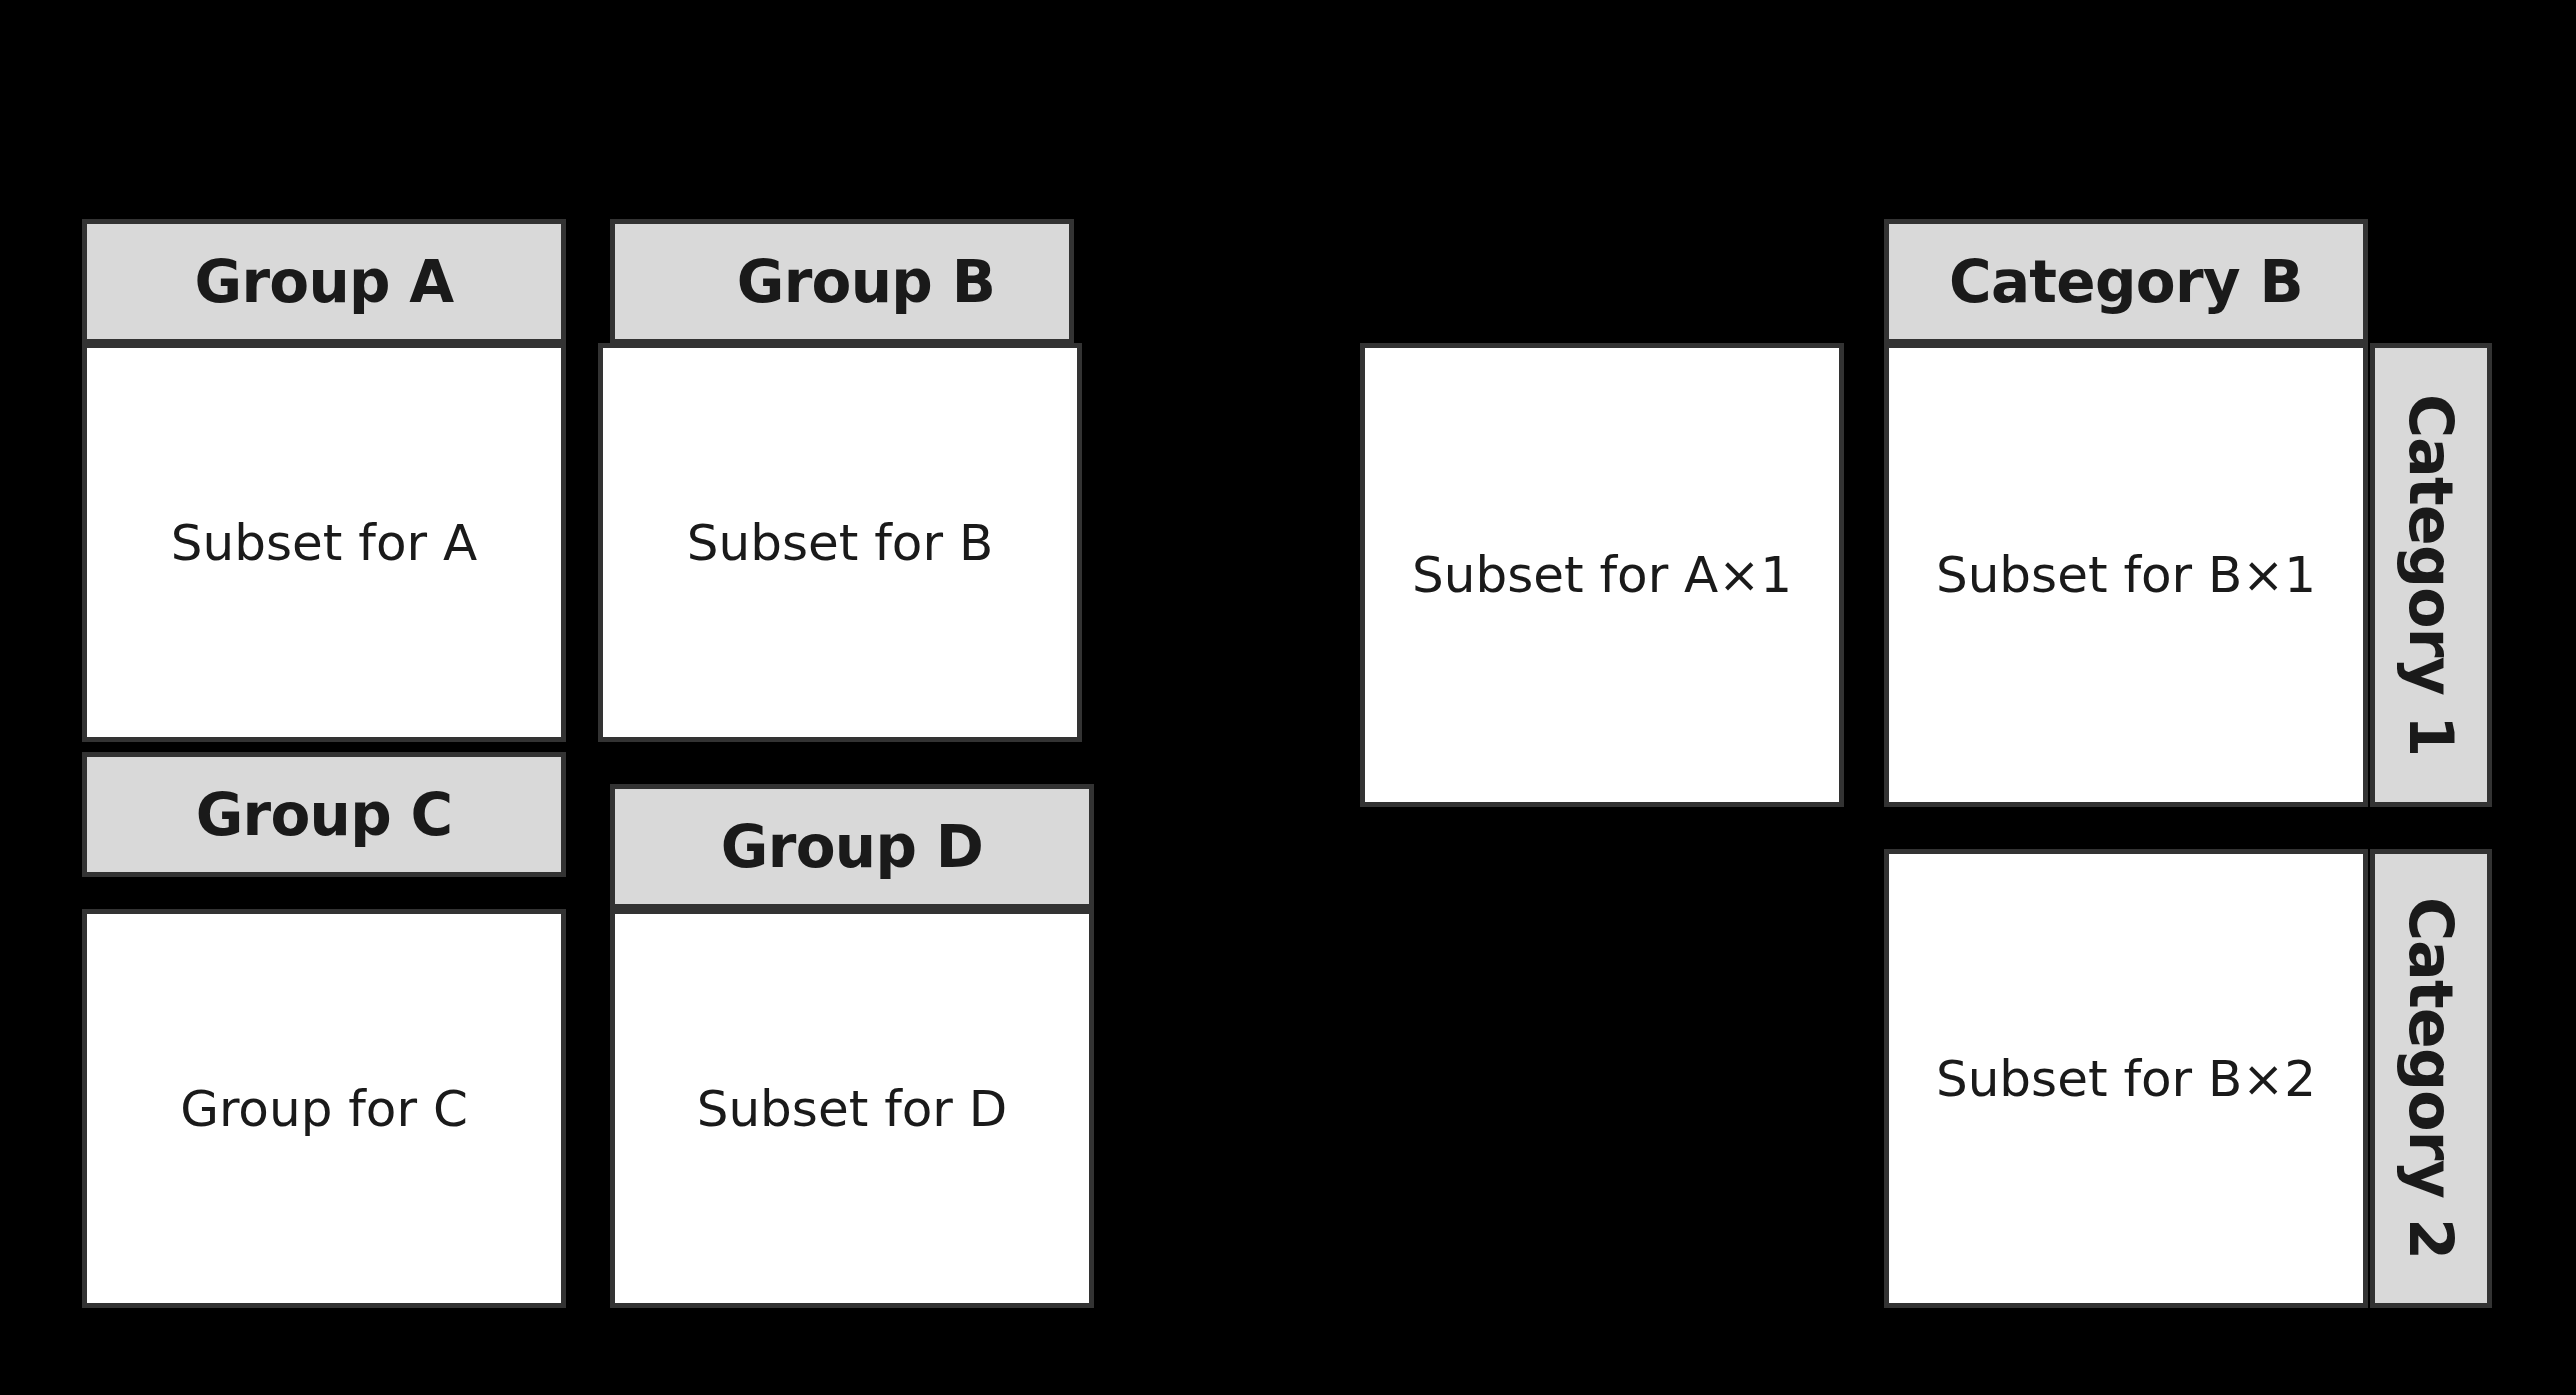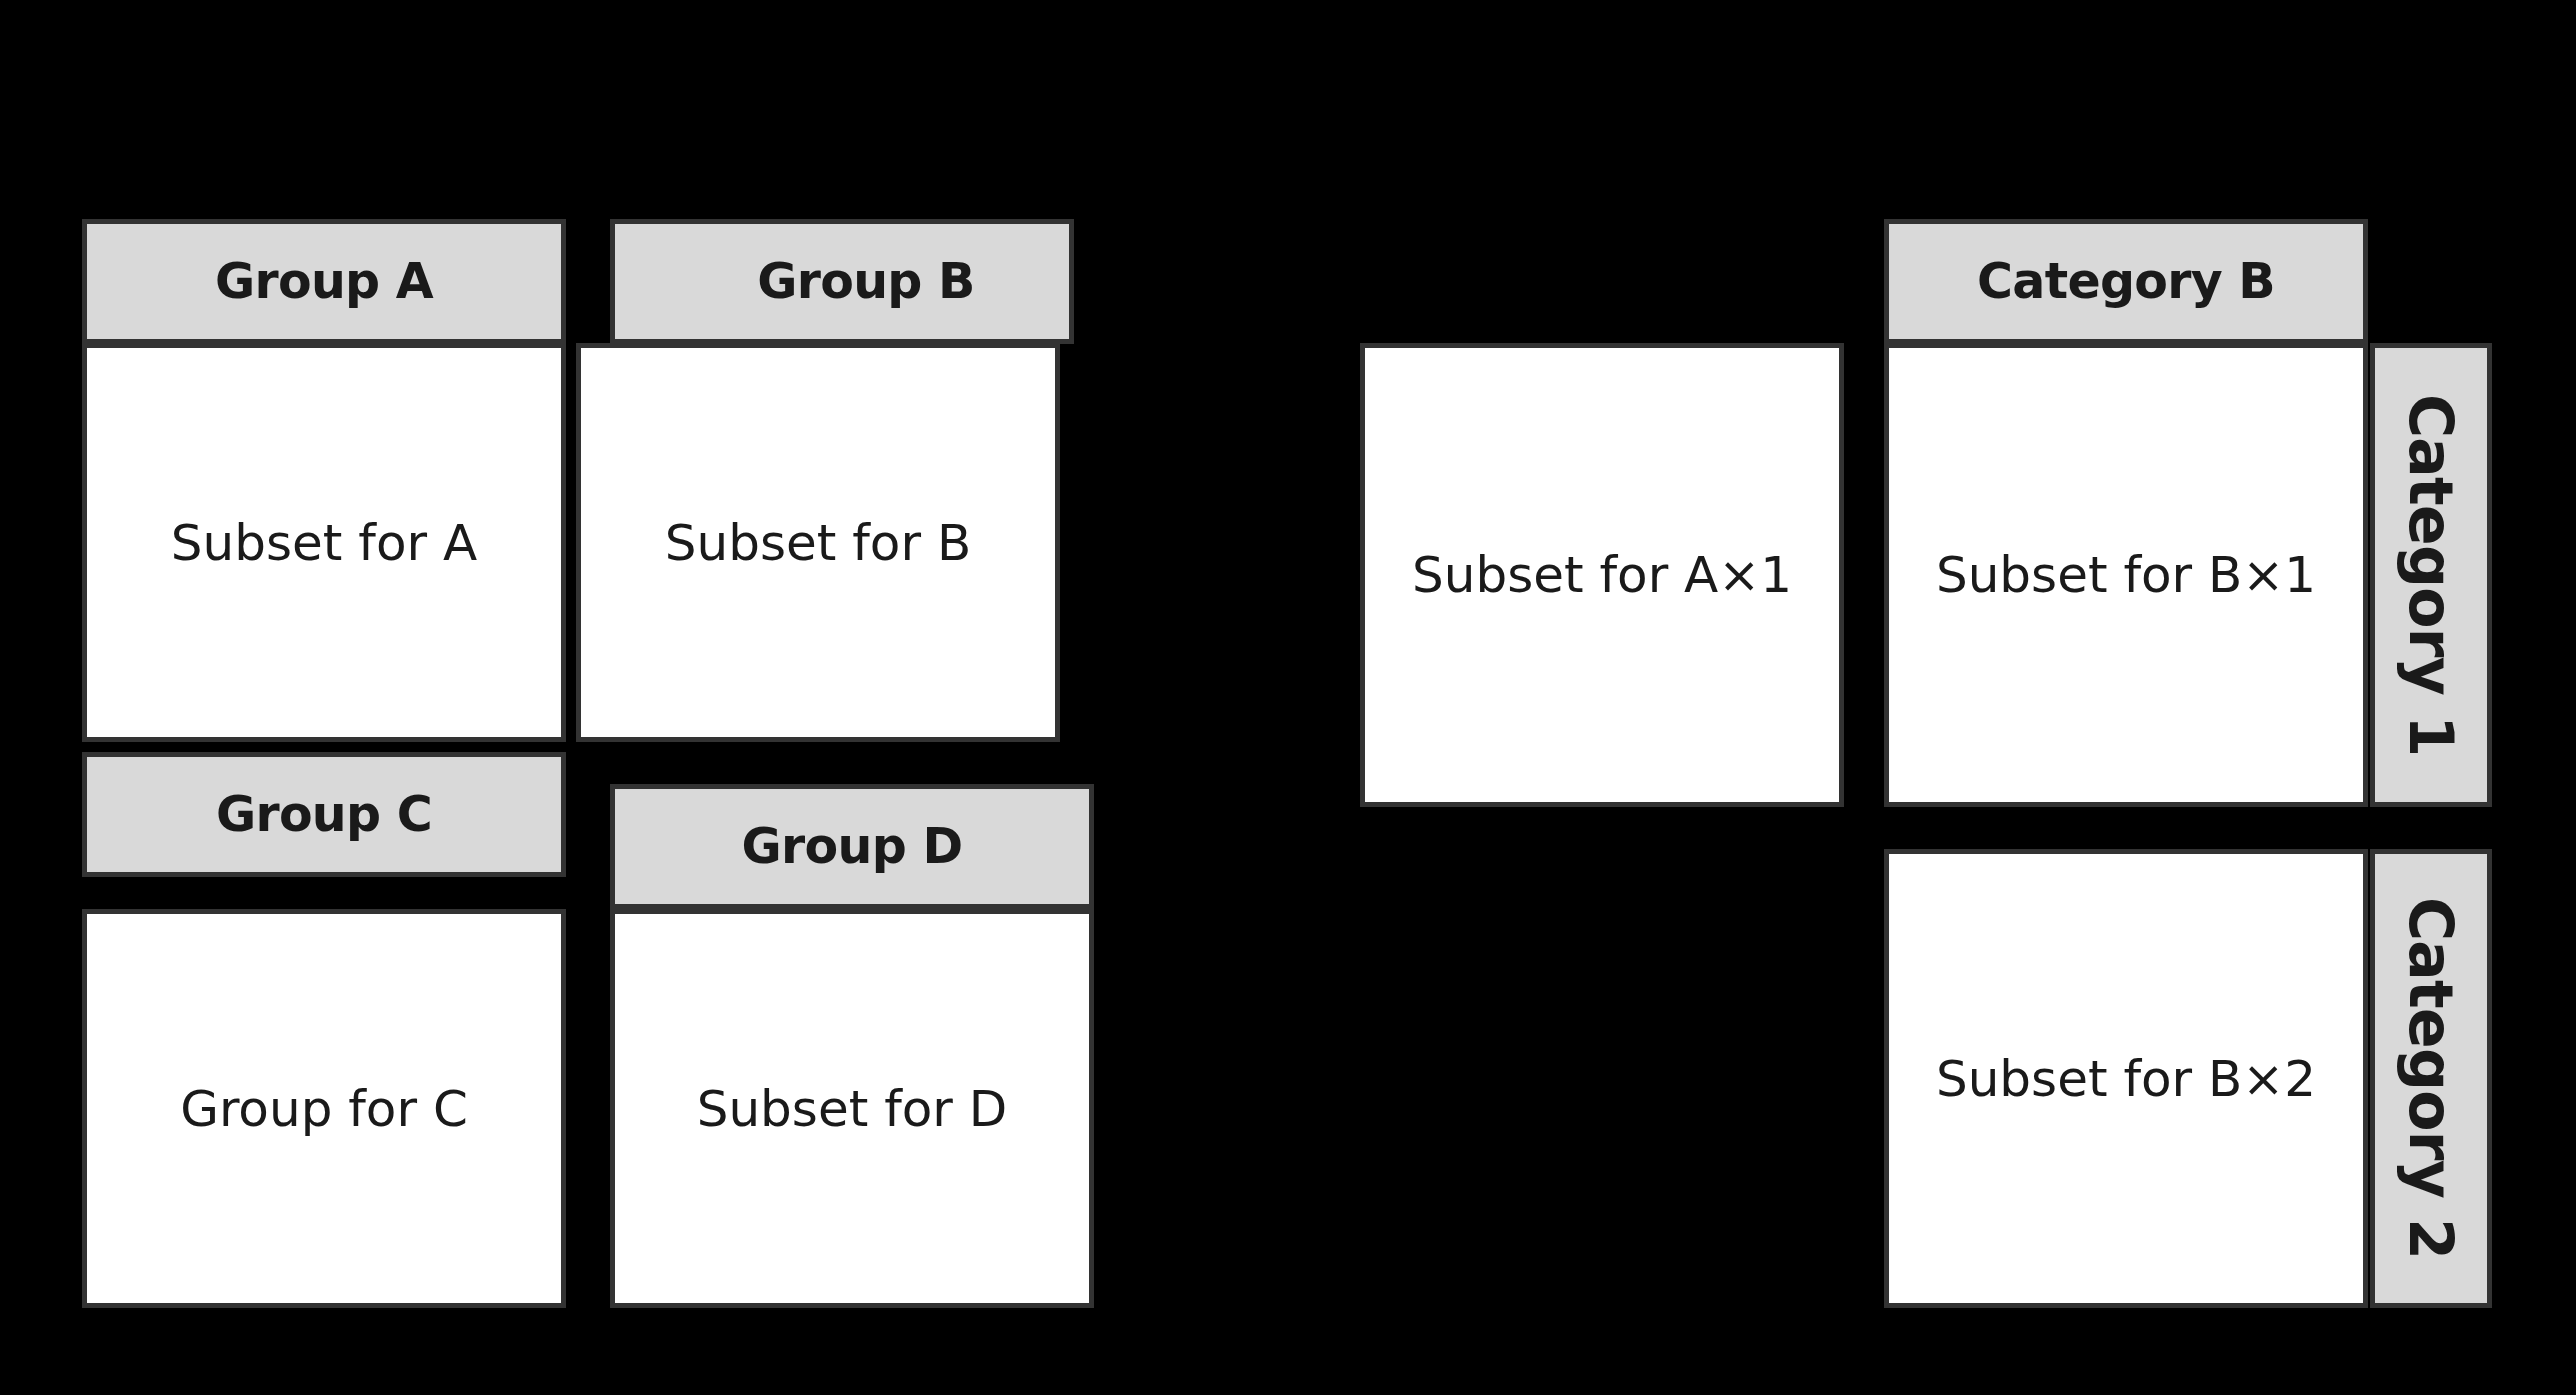--- a/index.html
+++ b/index.html
@@ -21,21 +21,21 @@
     position:absolute;
     box-sizing:border-box;
     border:5.7px solid var(--border-color);
     display:flex;align-items:center;justify-content:center;
     color:var(--text-color);
     text-align:center;
   }
   .strip{
     background:var(--strip-fill);
     font-weight:bold;
-    font-size:49px;
+    font-size:58px;
     letter-spacing:-0.7px;
   }
   .panel{
     background:var(--panel-fill);
     font-size:50px;
   }
   .row-strip{
     background:var(--strip-fill);
     font-weight:bold;
     font-size:60px;
@@ -45,21 +45,21 @@
 </style>
 </head>
 <body>
 
 <div id="stage">
 
   <div class="box strip" style="left:82px;top:219px;width:484px;height:125px;">Group A</div>
   <div class="box panel" style="left:82px;top:343px;width:484px;height:399px;">Subset for A</div>
 
   <div class="box strip" style="left:610px;top:219px;width:464px;height:125px;padding-left:48px;">Group B</div>
-  <div class="box panel" style="left:576px;top:343px;width:484px;height:399px;">Subset for B</div>
+  <div class="box panel" style="left:598px;top:343px;width:484px;height:399px;">Subset for B</div>
 
   <div class="box strip" style="left:82px;top:752px;width:484px;height:125px;">Group C</div>
   <div class="box panel" style="left:82px;top:909px;width:484px;height:399px;">Group for C</div>
 
   <div class="box panel" style="left:610px;top:909px;width:484px;height:399px;">Subset for D</div>
   <div class="box strip" style="left:610px;top:784px;width:484px;height:125px;">Group D</div>
 
   <div class="box strip" style="left:1884px;top:219px;width:484px;height:125px;">Category B</div>
 
   <div class="box panel" style="left:1360px;top:343px;width:484px;height:464px;">Subset for A×1</div>

